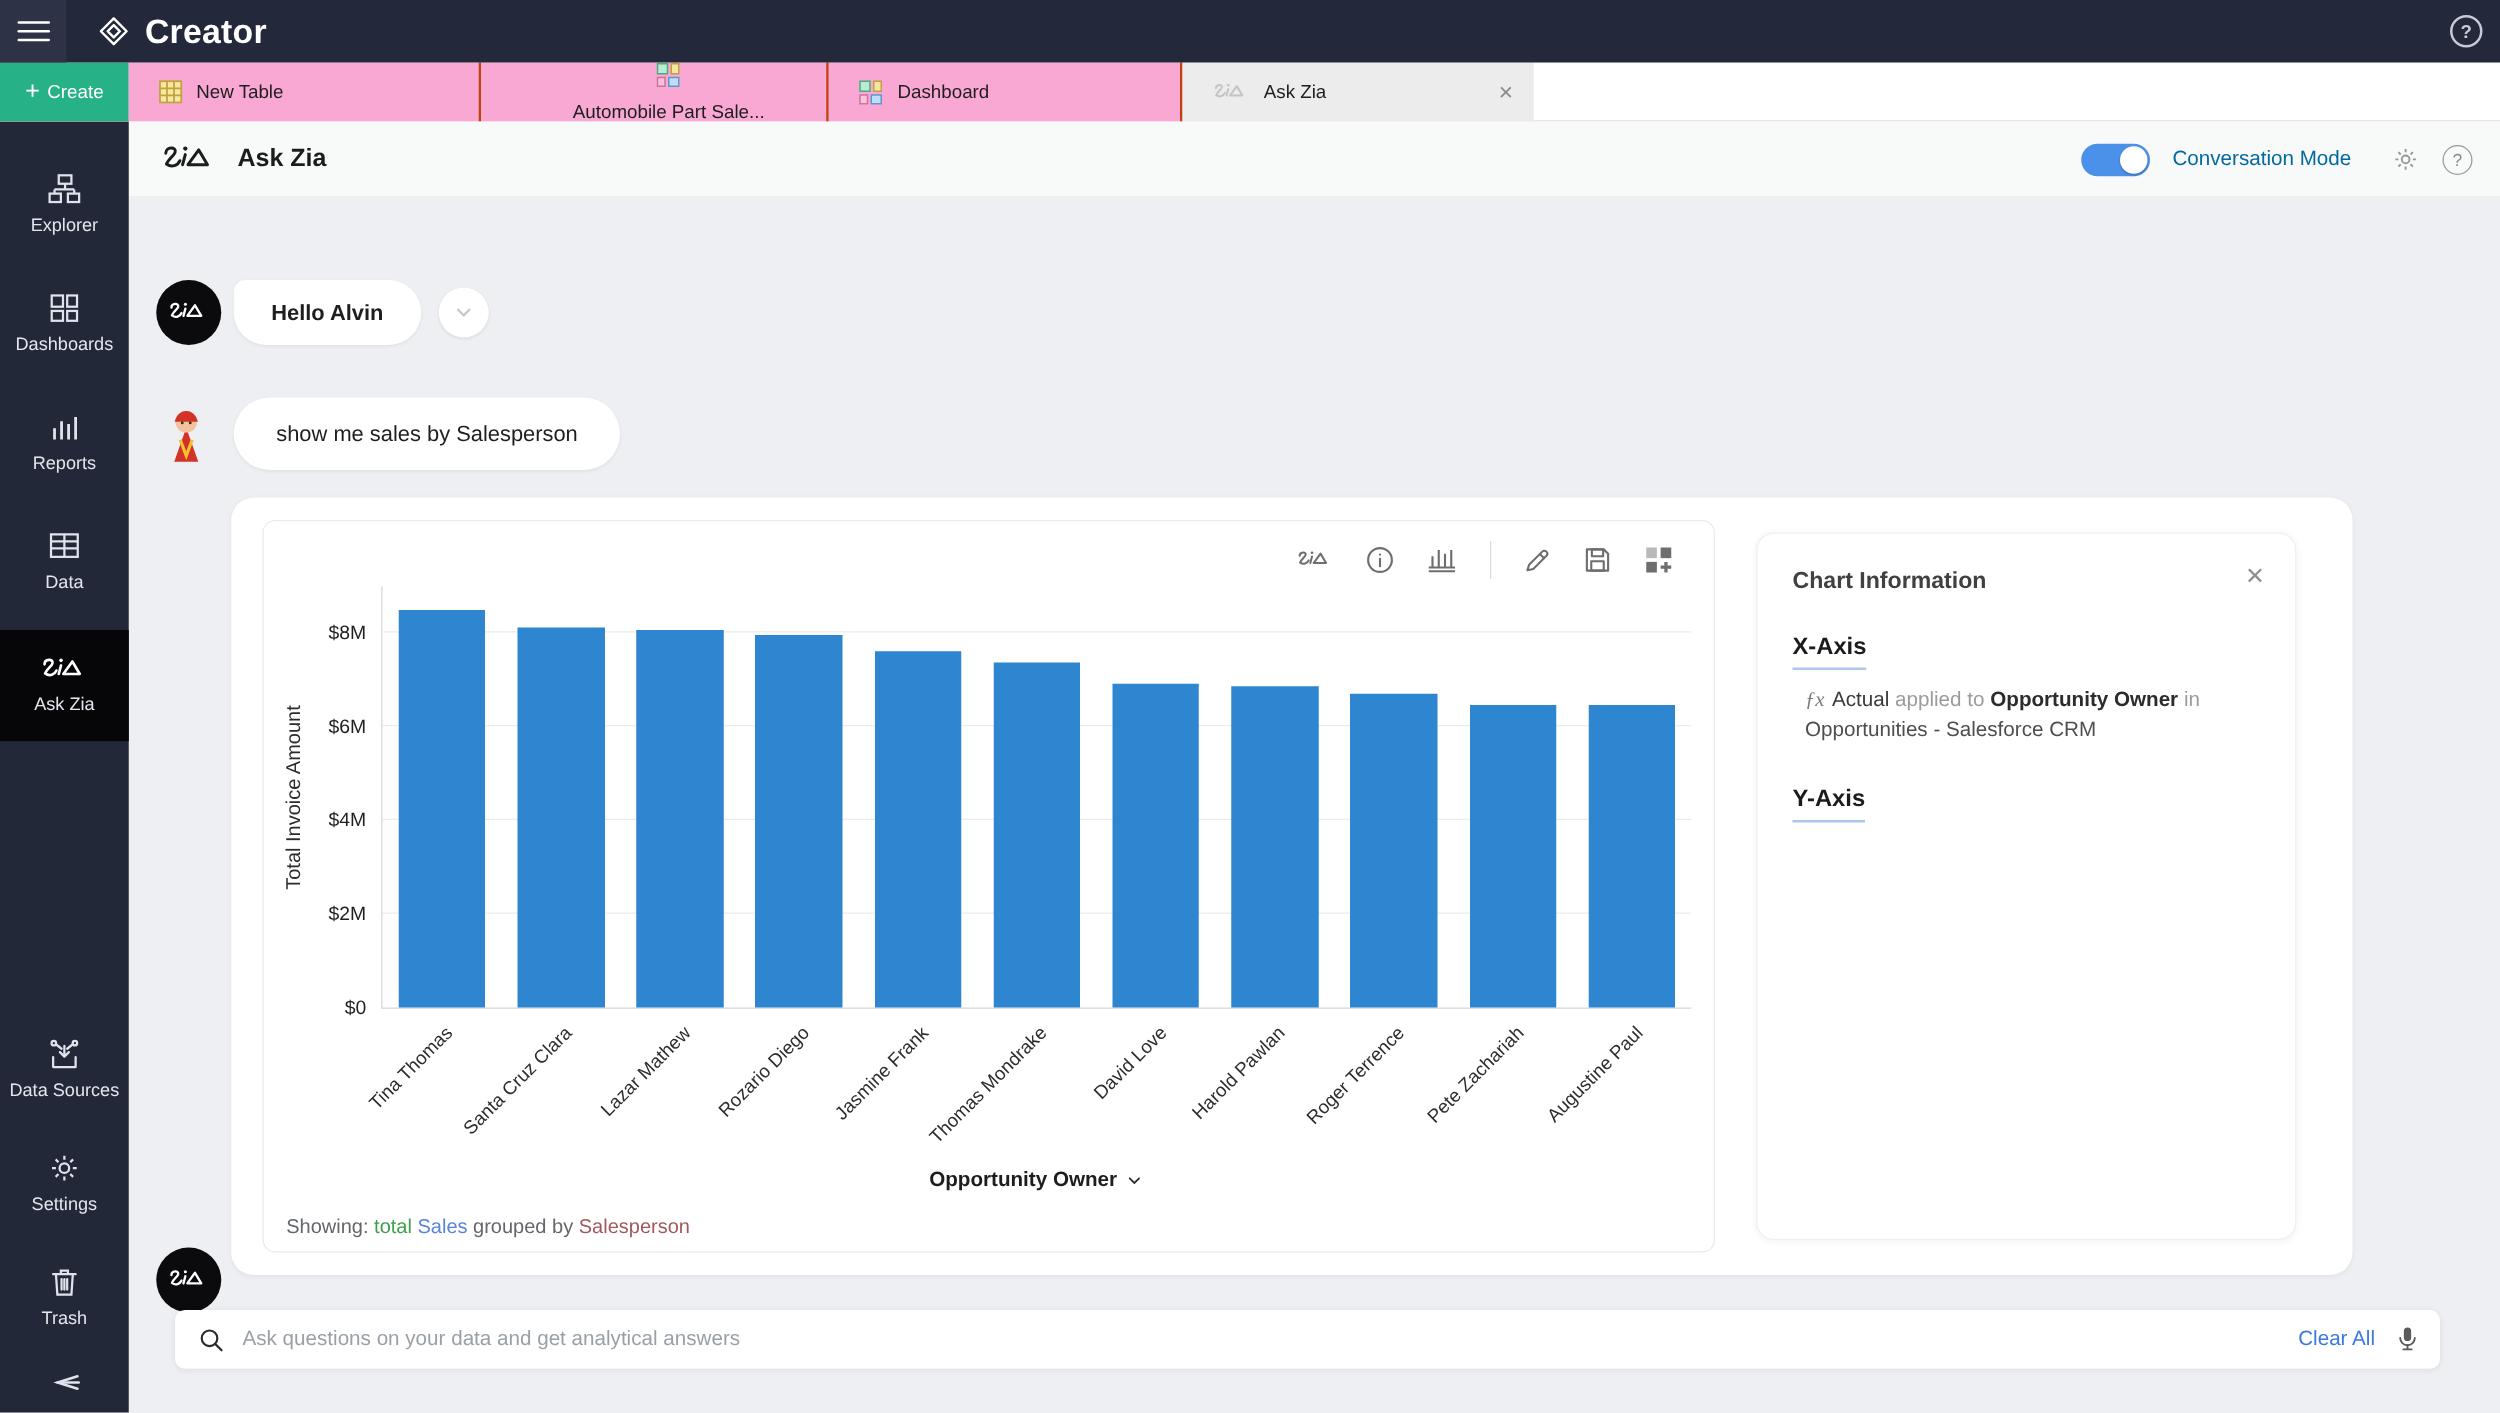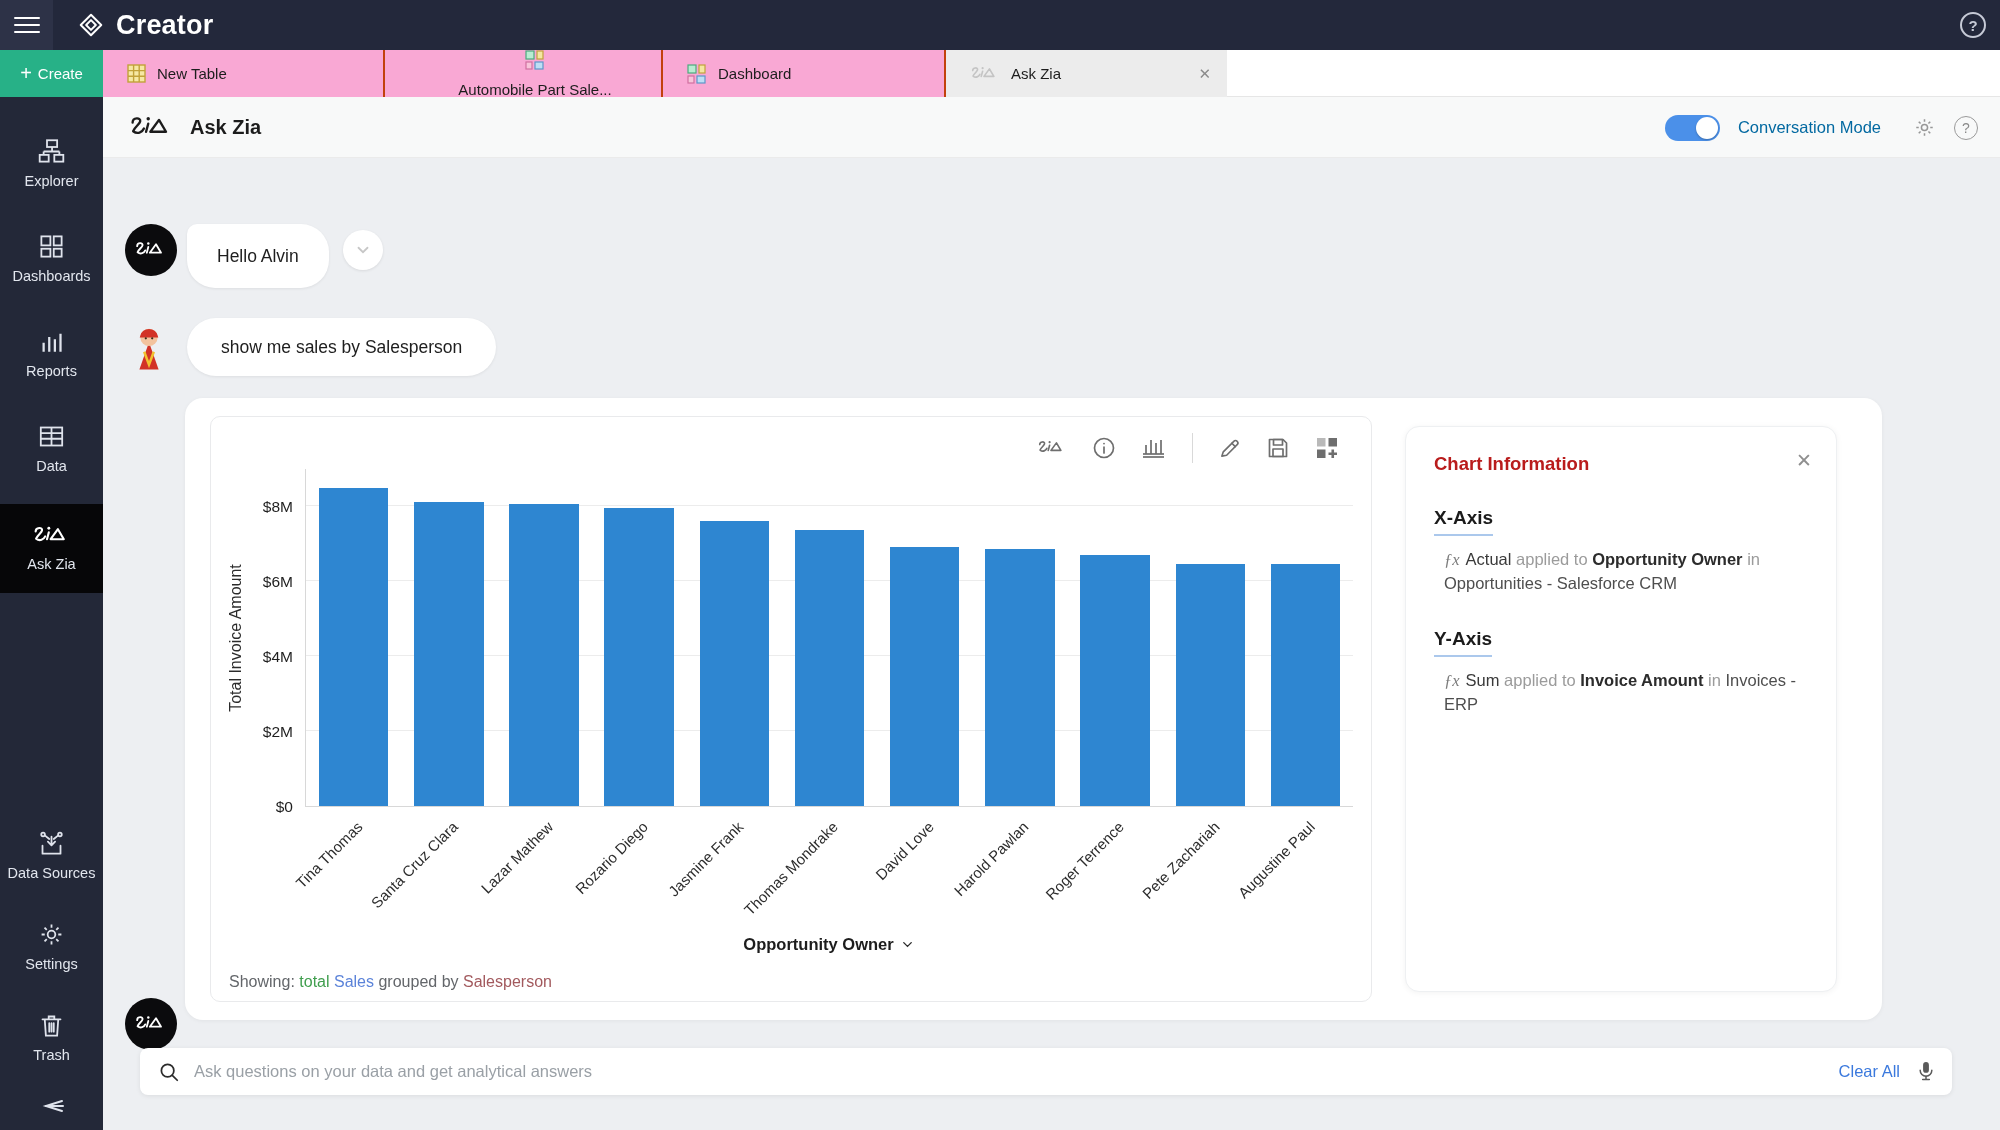--- a/index.html
+++ b/index.html
@@ -40,21 +40,21 @@
   .toggle { width:55px; height:26px; border-radius:14px; background:#4b90e9; position:relative; cursor:pointer; }
   .toggle .knob { position:absolute; right:2px; top:2px; width:22px; height:22px; border-radius:50%; background:#fff; box-shadow:0 1px 2px rgba(0,0,0,.25); }
   .toggle-label { font-size:16.5px; color:#0369a1; margin-right:14px; }
   .hdr-help { width:24px; height:24px; border:1.8px solid #9a9a9a; border-radius:50%; color:#8a8a8a; font-size:14px; display:flex; align-items:center; justify-content:center; }
 
   .chat { position:absolute; left:0; top:61px; width:100%; height:972px; background:#edeff2; overflow:hidden; }
 
   .bot-row { position:absolute; left:22px; top:66px; display:flex; align-items:flex-start; gap:10px; }
   .zia-avatar { width:52px; height:52px; border-radius:50%; background:#0b0b0d; display:flex; align-items:center; justify-content:center; flex:0 0 auto; }
   .bubble { background:#fff; box-shadow:0 1px 3px rgba(0,0,0,.07); display:flex; align-items:center; }
-  .hello-bubble { height:64px; padding:0 30px; border-radius:10px 28px 28px 28px; font-size:17.5px; font-weight:400; color:#1e1e1e; }
+  .hello-bubble { height:52px; padding:0 30px; border-radius:10px 28px 28px 28px; font-size:17.5px; font-weight:700; color:#1e1e1e; }
   .expander { width:40px; height:40px; border-radius:50%; background:#fff; box-shadow:0 1px 3px rgba(0,0,0,.09); display:flex; align-items:center; justify-content:center; margin-top:6px; margin-left:4px; cursor:pointer; }
 
   .user-row { position:absolute; left:26px; top:160px; display:flex; align-items:center; gap:18px; }
   .user-avatar { width:40px; height:48px; flex:0 0 auto; }
   .user-bubble { height:58px; padding:12px 34px; border-radius:29px; font-size:17.5px; color:#1e1e1e; }
 
   .response-card { position:absolute; left:82px; top:240px; width:1697px; height:622px; background:#fff; border-radius:18px; box-shadow:0 1px 4px rgba(0,0,0,.05); }
 
   
   .chart-card { position:absolute; left:25px; top:18px; width:1162px; height:586px; background:#fff; border:1px solid #e9eaec; border-radius:10px; }
@@ -74,21 +74,21 @@
   .xlabel { position:absolute; top:calc(100% + 12px); right:50%; transform:rotate(-45deg); transform-origin:top right; white-space:nowrap; font-size:15px; color:#2d2d2d; }
   .xtitle { position:absolute; left:94px; top:518px; width:1048px; text-align:center; font-size:16.5px; font-weight:700; color:#1d1d1d; display:flex; align-items:center; justify-content:center; gap:6px; cursor:pointer; }
   .showing { position:absolute; left:18px; top:556px; font-size:16px; color:#63666a; }
   .showing .g { color:#63666a; }
   .sh-total { color:#3f9e4d; }
   .sh-sales { color:#5b83d9; }
   .sh-dim { color:#a2595d; }
 
   
   .info-panel { position:absolute; left:1220px; top:28px; width:432px; height:566px; background:#fff; border:1px solid #eef0f2; border-radius:14px; box-shadow:0 1px 6px rgba(0,0,0,.05); padding:26px 28px; }
-  .info-title { font-size:18.5px; font-weight:700; color:#b91c1c; }
+  .info-title { font-size:18.5px; font-weight:700; color:#404040; }
   .info-close { position:absolute; right:24px; top:22px; color:#8f8f8f; font-size:19px; cursor:pointer; }
   .axis-heading { display:inline-block; margin-top:32px; font-size:19px; font-weight:700; color:#1b1b1b; padding-bottom:5px; border-bottom:2px solid #abc8ec; }
   .axis-line { margin:12px 0 0 10px; font-size:16.5px; line-height:1.45; color:#4e4e4e; }
   .fx { font-style:italic; color:#7c7c7c; font-family:"Liberation Serif", serif; margin-right:6px; }
   .fn { color:#3a3a3a; }
   .muted { color:#9b9b9b; }
   .fieldname { font-weight:700; color:#2c2c2c; }
 
   
   .peek-avatar { position:absolute; left:22px; top:840px; width:52px; height:52px; border-radius:50%; background:#0b0b0d; display:flex; align-items:center; justify-content:center; z-index:5; }
@@ -467,27 +467,20 @@
         <div><span class="axis-heading">X-Axis</span></div>
         <div class="axis-line">
           <span class="fx">ƒx</span><span class="fn">Actual</span>
           <span class="muted">applied to</span>
           <span class="fieldname">Opportunity Owner</span>
           <span class="muted">in</span>
           <span>Opportunities - Salesforce CRM</span>
         </div>
 
         <div><span class="axis-heading">Y-Axis</span></div>
-        <div class="axis-line">
-          <span class="fx">ƒx</span><span class="fn">Sum</span>
-          <span class="muted">applied to</span>
-          <span class="fieldname">Invoice Amount</span>
-          <span class="muted">in</span>
-          <span>Invoices - ERP</span>
-        </div>
       </div>
     </div>
 
     <div class="peek-avatar">
       <svg width="34" height="20" viewBox="0 0 44 26" fill="none" stroke="#ffffff" stroke-width="2.4" stroke-linecap="round" stroke-linejoin="round">
         <path d="M4 8 C4 3 12 3 11 7 C10.5 9.5 6 12 4.5 16 C8.5 19 13 17 14.5 13.5"></path>
         <circle cx="18.5" cy="4.5" r="1.6" fill="#fff" stroke="none"></circle>
         <path d="M18.5 9 L16.5 16.5"></path>
         <path d="M20.5 16.5 L28.5 5.5 L35 16.5 Z"></path>
       </svg>

